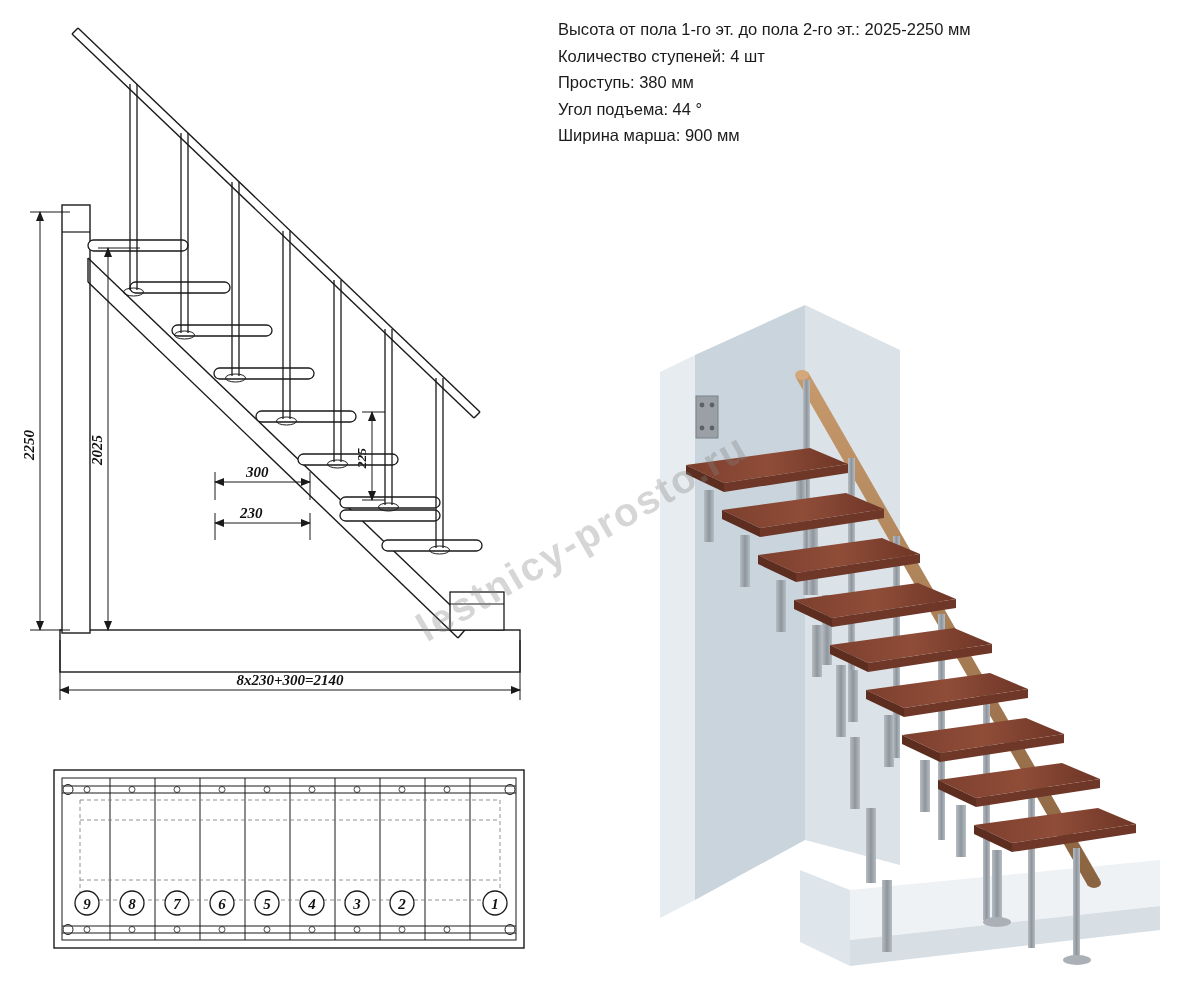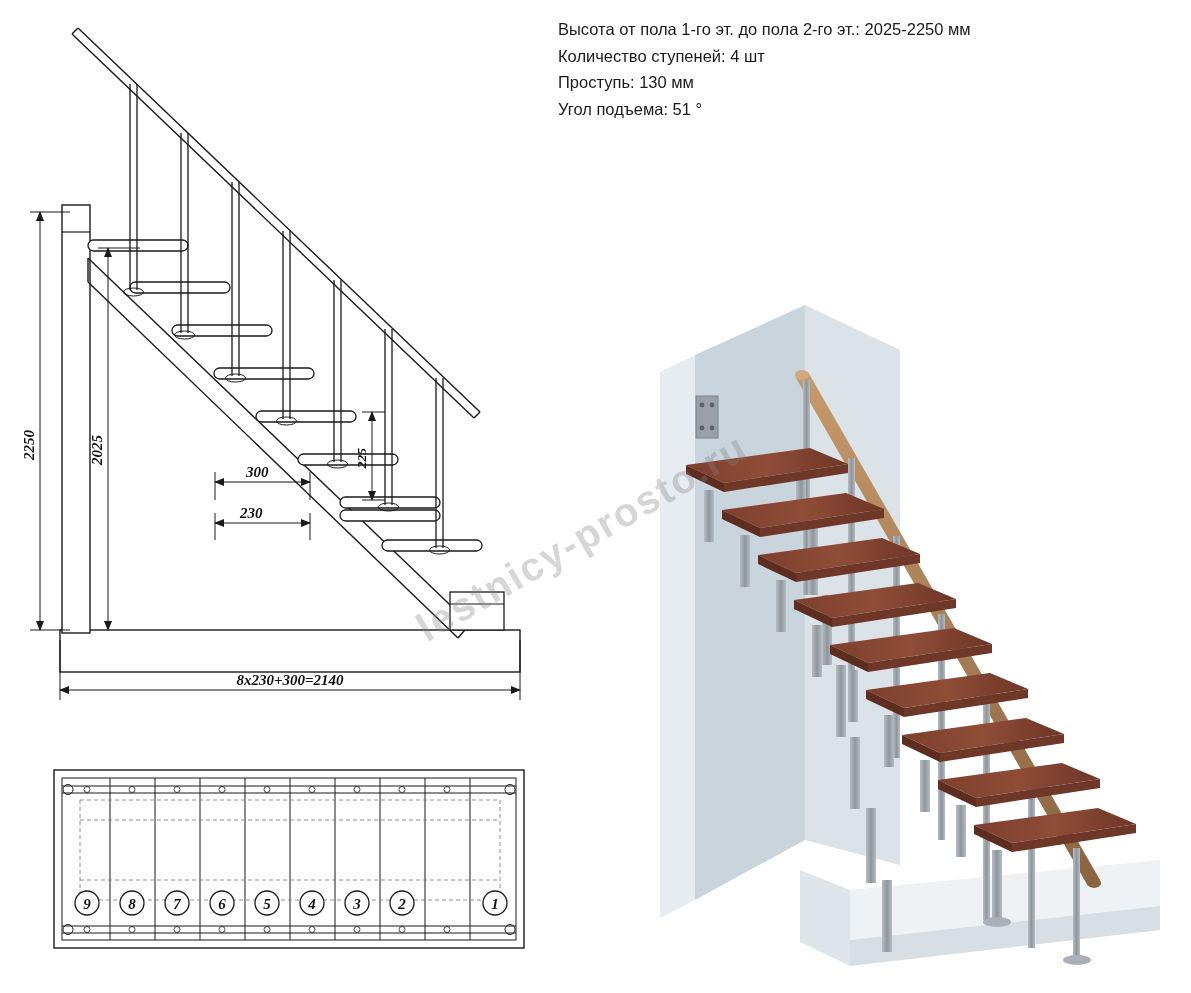--- a/index.html
+++ b/index.html
@@ -95,22 +95,23 @@
   }
 </style>
 </head>
 <body>
 
 <div class="page">
 
   <div class="spec-list">
     <div class="spec-line">Высота от пола 1-го эт. до пола 2-го эт.: 2025-2250 мм</div>
     <div class="spec-line">Количество ступеней: 4 шт</div>
-    <div class="spec-line">Проступь: 130 мм</div>
-    <div class="spec-line">Угол подъема: 51 °</div>
+    <div class="spec-line">Проступь: 380 мм</div>
+    <div class="spec-line">Угол подъема: 44 °</div>
+    <div class="spec-line">Ширина марша: 900 мм</div>
   </div>
 
   <div class="elevation">
     <svg class="svg-abs" width="560" height="740" viewBox="0 0 560 740">
       <defs>
         <marker id="arrS" markerWidth="10" markerHeight="8" refX="9" refY="4" orient="auto">
           <path d="M0,0 L10,4 L0,8 z" fill="#1a1a1a"></path>
         </marker>
         <marker id="arrE" markerWidth="10" markerHeight="8" refX="1" refY="4" orient="auto">
           <path d="M10,0 L0,4 L10,8 z" fill="#1a1a1a"></path>

